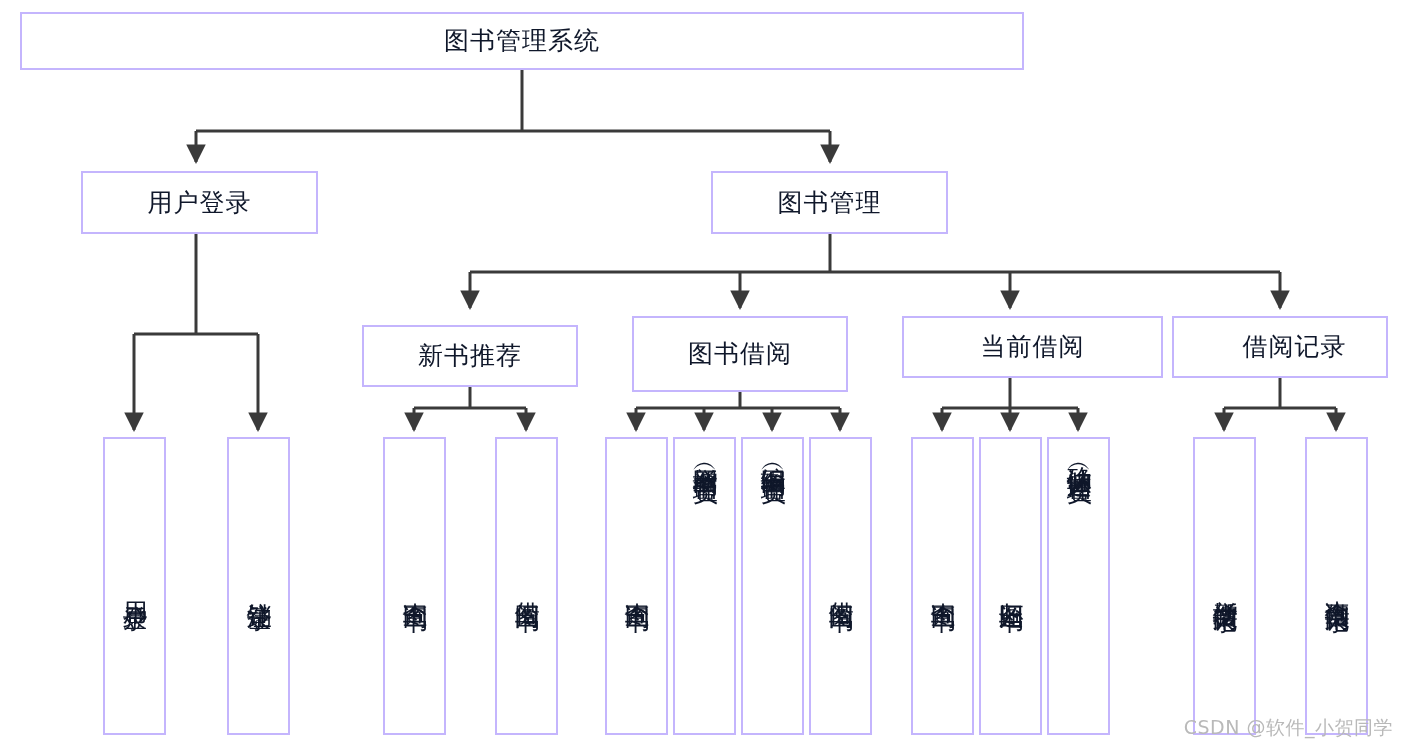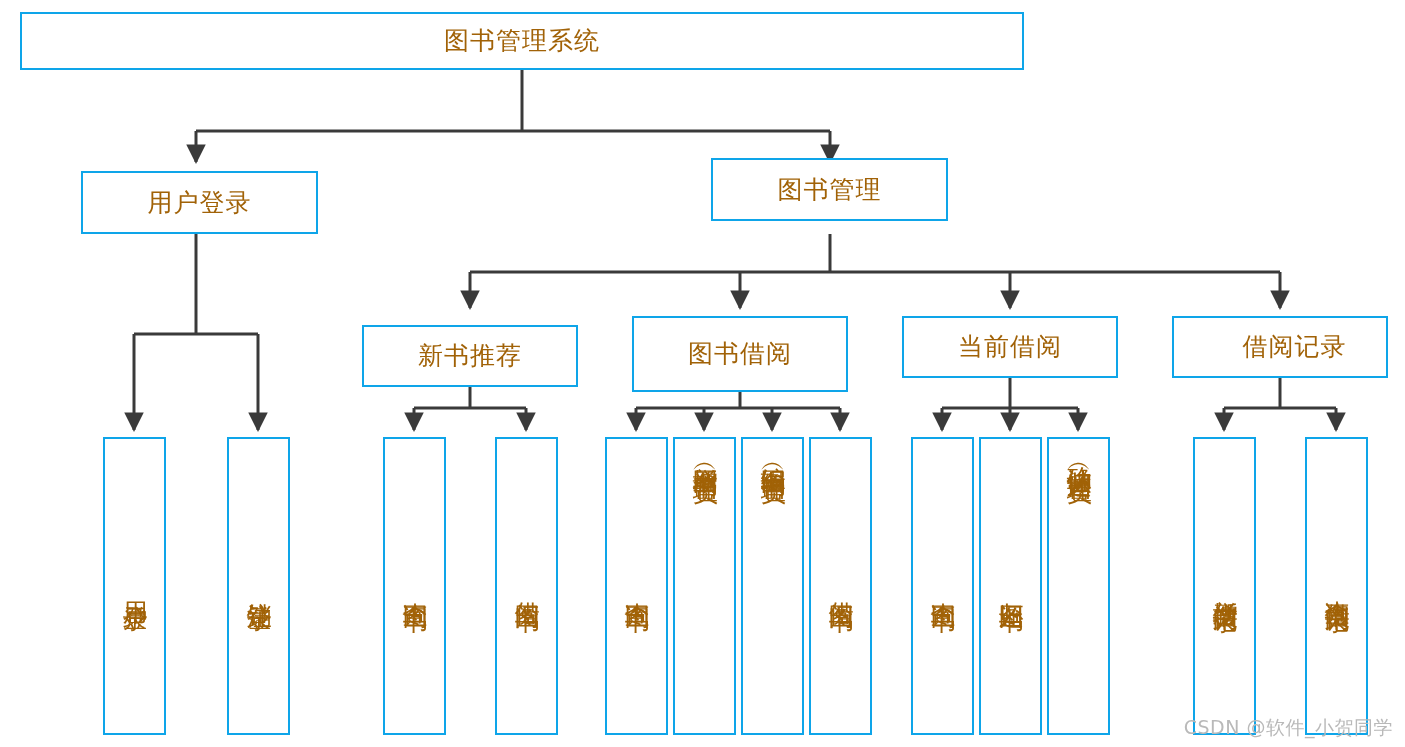--- a/index.html
+++ b/index.html
@@ -28,25 +28,25 @@
     position: absolute;
     left: 0; top: 0;
     width: 1405px;
     height: 747px;
     pointer-events: none;
   }
 
   .node {
     position: absolute;
     background: #ffffff;
-    border: 2px solid #0ea5e9;
+    border: 2px solid #c4b5fd;
     display: flex;
     align-items: center;
     justify-content: center;
-    color: #a16207;
+    color: #0f172a;
   }
 
   
   .node.horiz {
     font-size: 25px;
     line-height: 1.1;
     letter-spacing: 1px;
     white-space: nowrap;
   }
 
@@ -142,33 +142,33 @@
   </svg>
 
   <div class="node horiz root" style="left:20px; top:12px; width:1004px; height:58px;">
     <span>图书管理系统</span>
   </div>
 
   <div class="node horiz" style="left:81px; top:171px; width:237px; height:63px;">
     <span>用户登录</span>
   </div>
 
-  <div class="node horiz" style="left:711px; top:158px; width:237px; height:63px;">
+  <div class="node horiz" style="left:711px; top:171px; width:237px; height:63px;">
     <span>图书管理</span>
   </div>
 
   <div class="node horiz" style="left:362px; top:316px; width:216px; height:62px;margin-top:9px;">
     <span>新书推荐</span>
   </div>
 
   <div class="node horiz" style="left:632px; top:316px; width:216px; height:76px;">
     <span>图书借阅</span>
   </div>
 
-  <div class="node horiz" style="left:902px; top:316px; width:216px; height:62px;">
+  <div class="node horiz" style="left:902px; top:316px; width:261px; height:62px;">
     <span>当前借阅</span>
   </div>
 
   <div class="node horiz" style="left:1172px; top:316px; width:216px; height:62px;padding-left:29px;">
     <span>借阅记录</span>
   </div>
 
   <div class="node vert centered" style="left:103px; top:437px; width:63px; height:298px;">
     <span class="vlabel">用户登录</span>
   </div>

